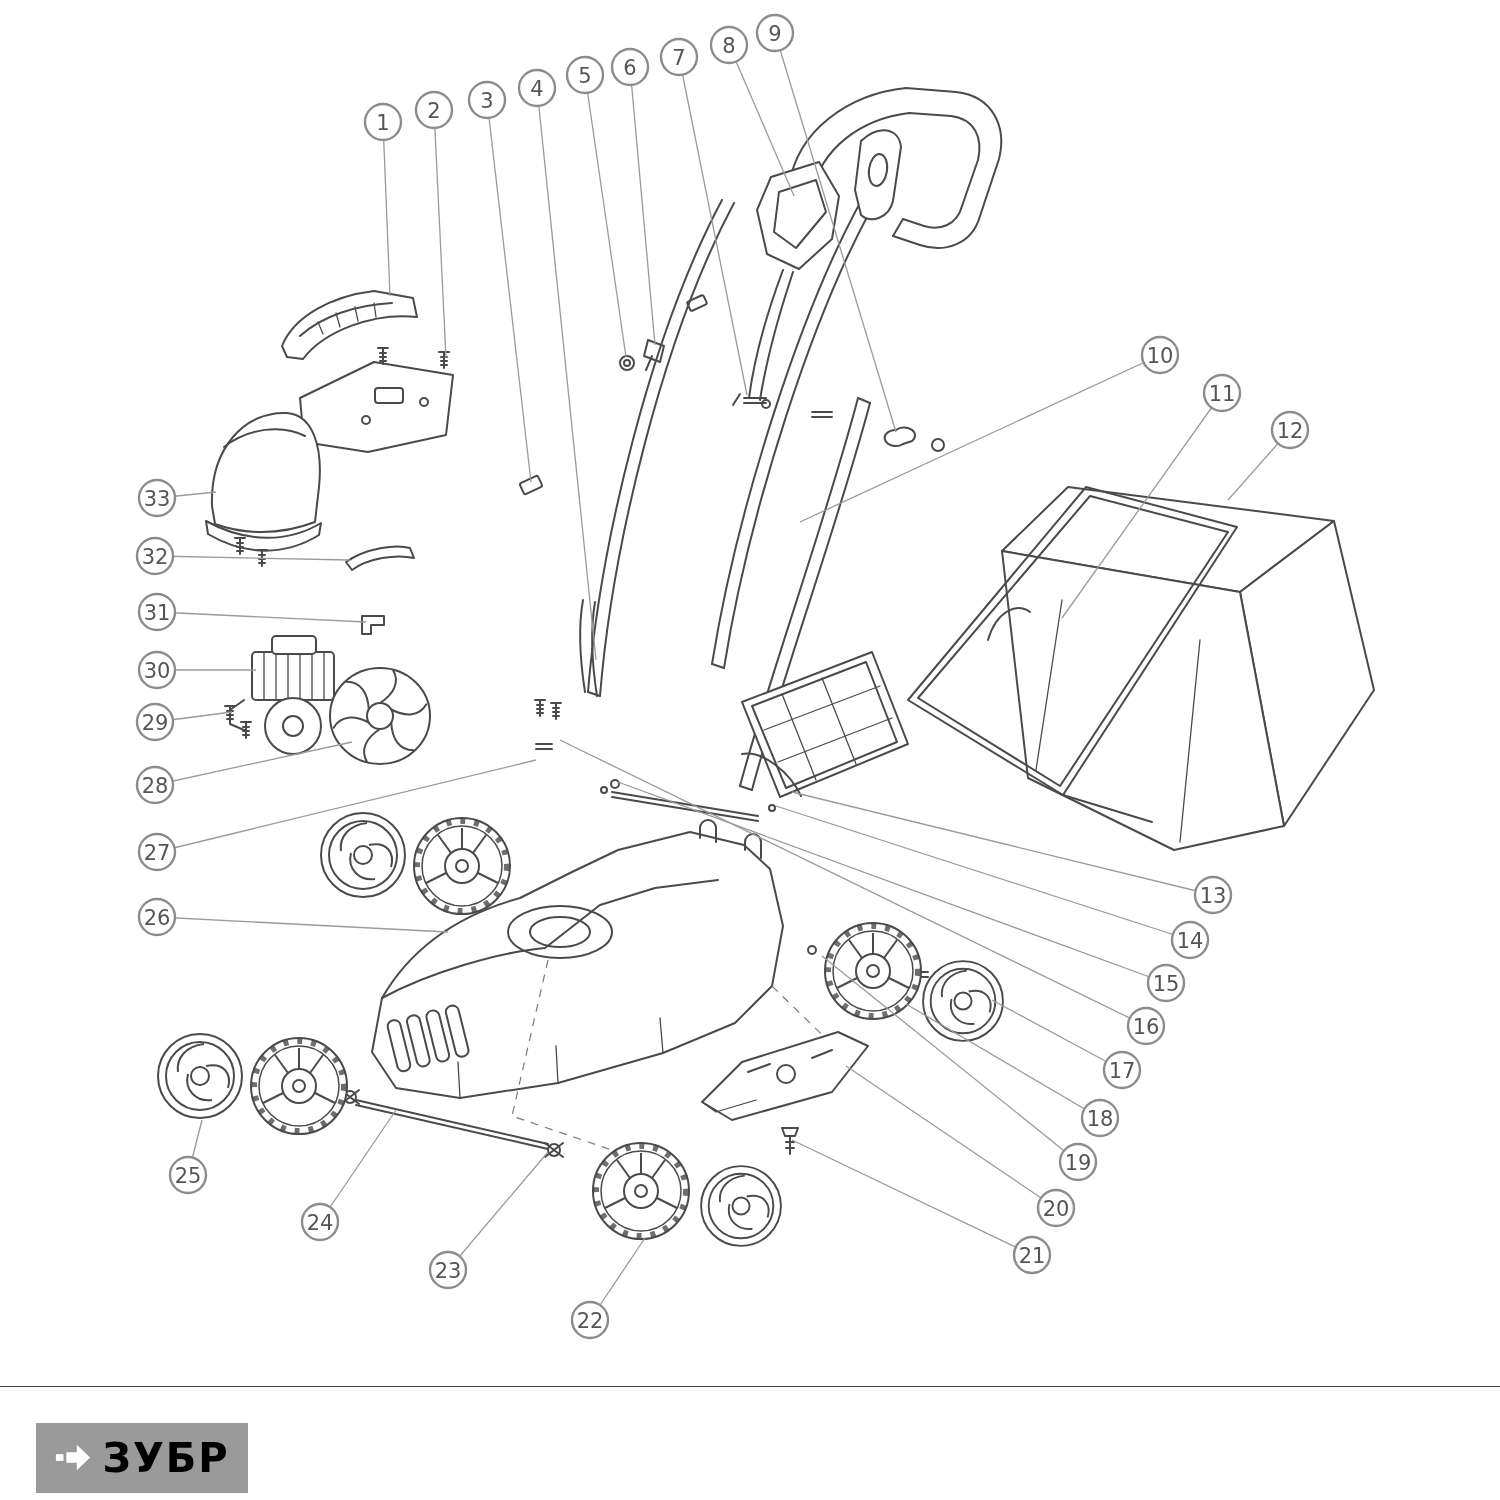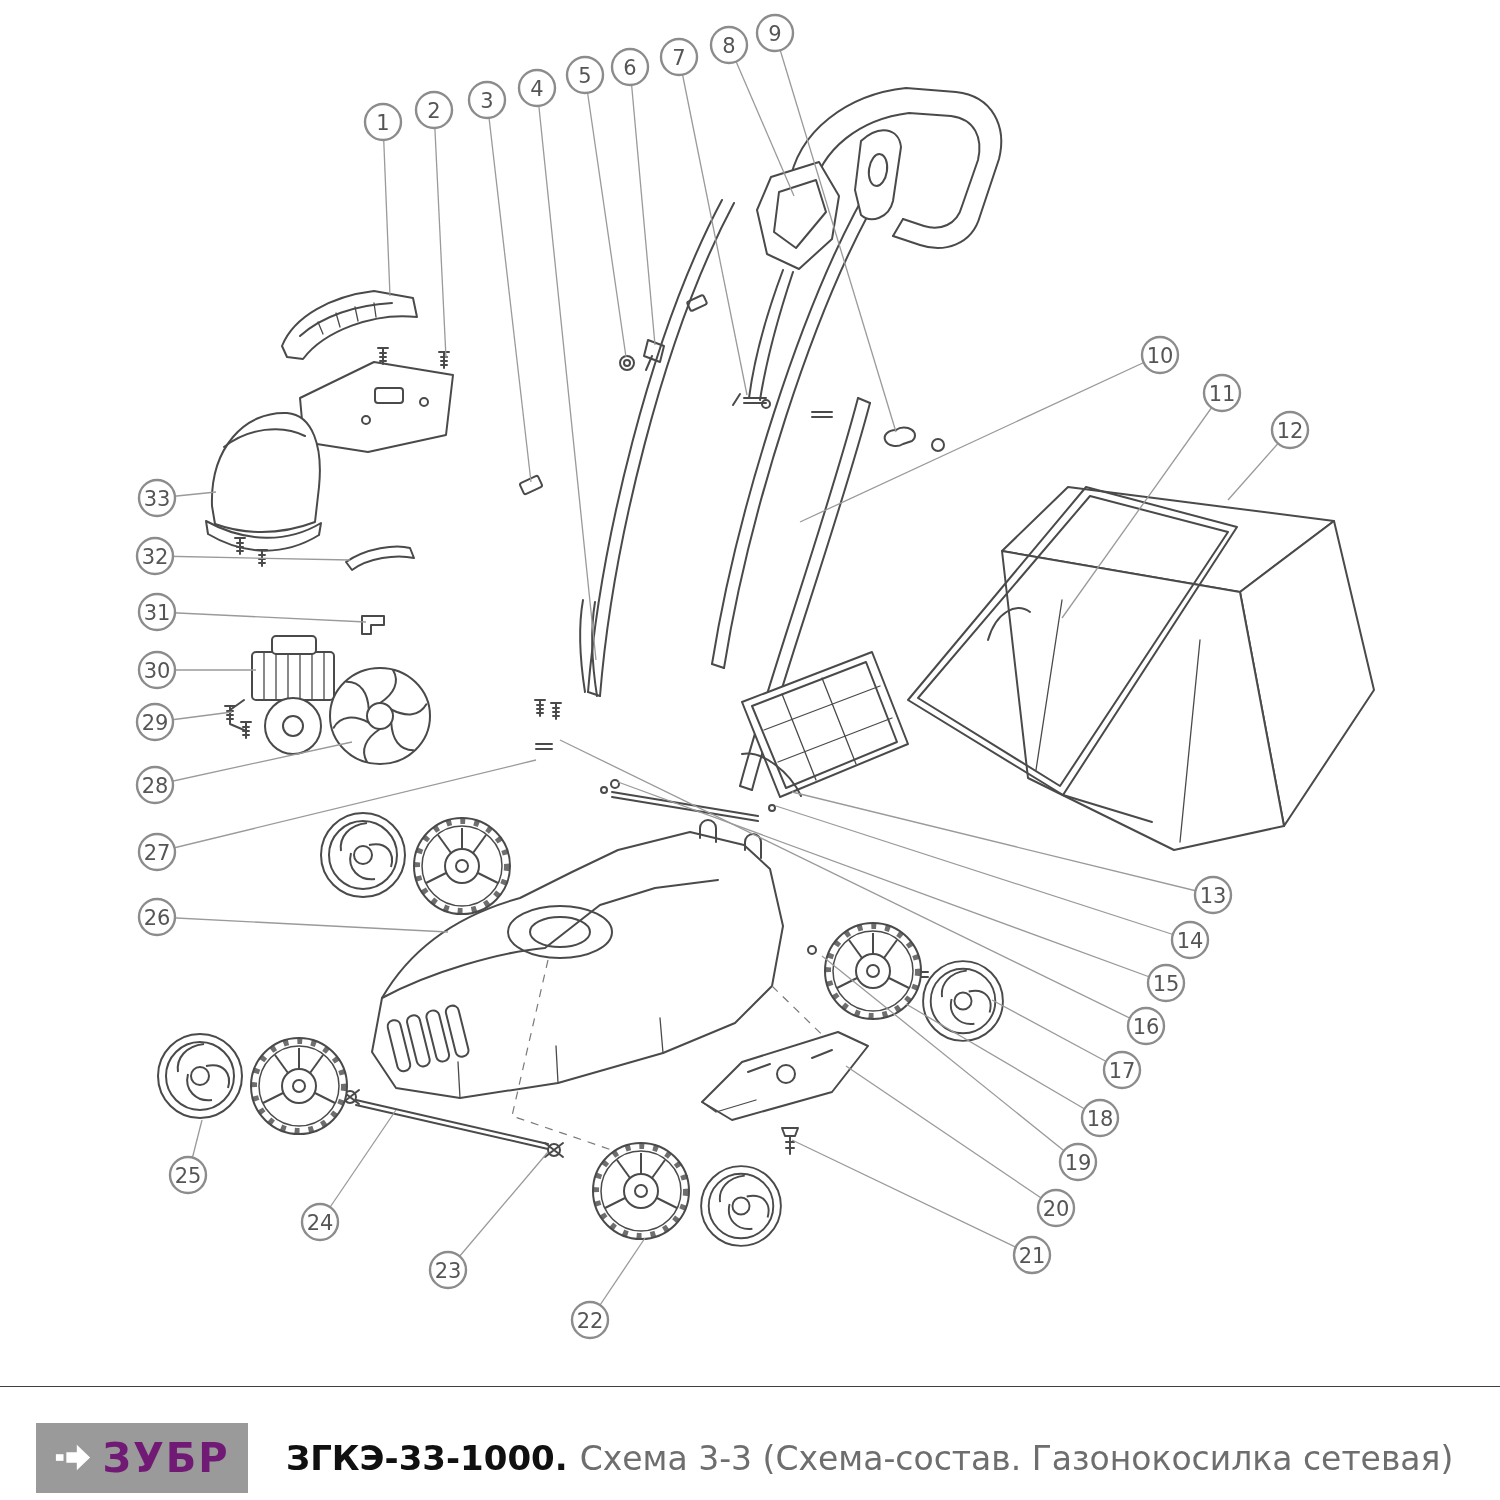--- a/index.html
+++ b/index.html
@@ -16,21 +16,21 @@
   .leader { stroke:#9a9a9a; stroke-width:1.3; }
   .callout-circle { fill:#ffffff; stroke:#8c8c8c; stroke-width:2.4; }
   .callout-num { fill:#555; font-size:21px; text-anchor:middle;
                  font-family:"DejaVu Sans", sans-serif; }
 
   .footer-rule { position:absolute; left:0; right:0; top:1386px; border-top:1.5px solid #3f3f3f; }
   .footer-bar  { position:absolute; left:36px; right:36px; top:1420px; height:76px;
                  display:flex; align-items:center; gap:38px; }
   .logo { background:#9a9a9a; width:212px; height:70px; display:flex;
           align-items:center; justify-content:center; gap:10px; flex:0 0 auto; }
-  .logo-text { color:#701a75; font-weight:bold; font-size:40px; letter-spacing:2px; }
+  .logo-text { color:#000000; font-weight:bold; font-size:40px; letter-spacing:2px; }
   .doc-title { font-size:33px; color:#6e6e6e; white-space:nowrap; }
   .doc-title .model { color:#101010; font-weight:bold; font-size:34px; margin-right:12px; }
 </style>
 </head>
 <body>
 
 <div class="stage">
 
 <svg class="diagram" width="1500" height="1500" viewBox="0 0 1500 1500">
 
@@ -403,16 +403,13 @@
 
 <div class="footer-rule"></div>
 <div class="footer-bar">
   <div class="logo">
     <svg width="38" height="38" viewBox="0 0 40 40">
       <rect x="2" y="16" width="8" height="7" fill="#ffffff"></rect>
       <polygon points="13,14 24,14 24,6 38,19.5 24,33 24,25 13,25" fill="#ffffff"></polygon>
     </svg>
     <span class="logo-text">ЗУБР</span>
   </div>
-  <div class="doc-title">
-    <span class="model">ЗГКЭ-33-1000.</span><span>Схема 3-3 (Схема-состав. Газонокосилка сетевая)</span>
-  </div>
 </div>
 
 </body></html>

